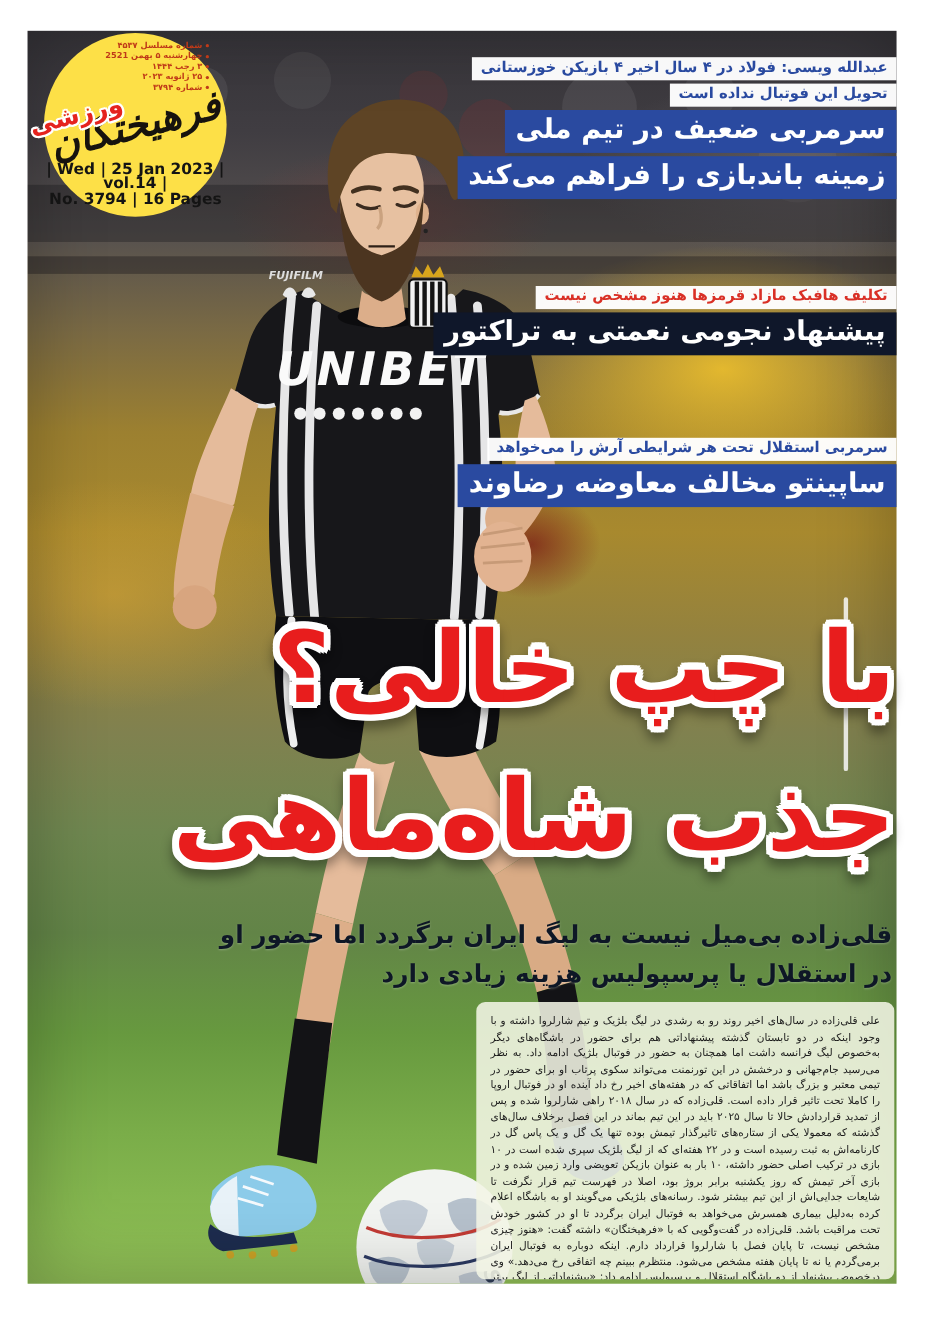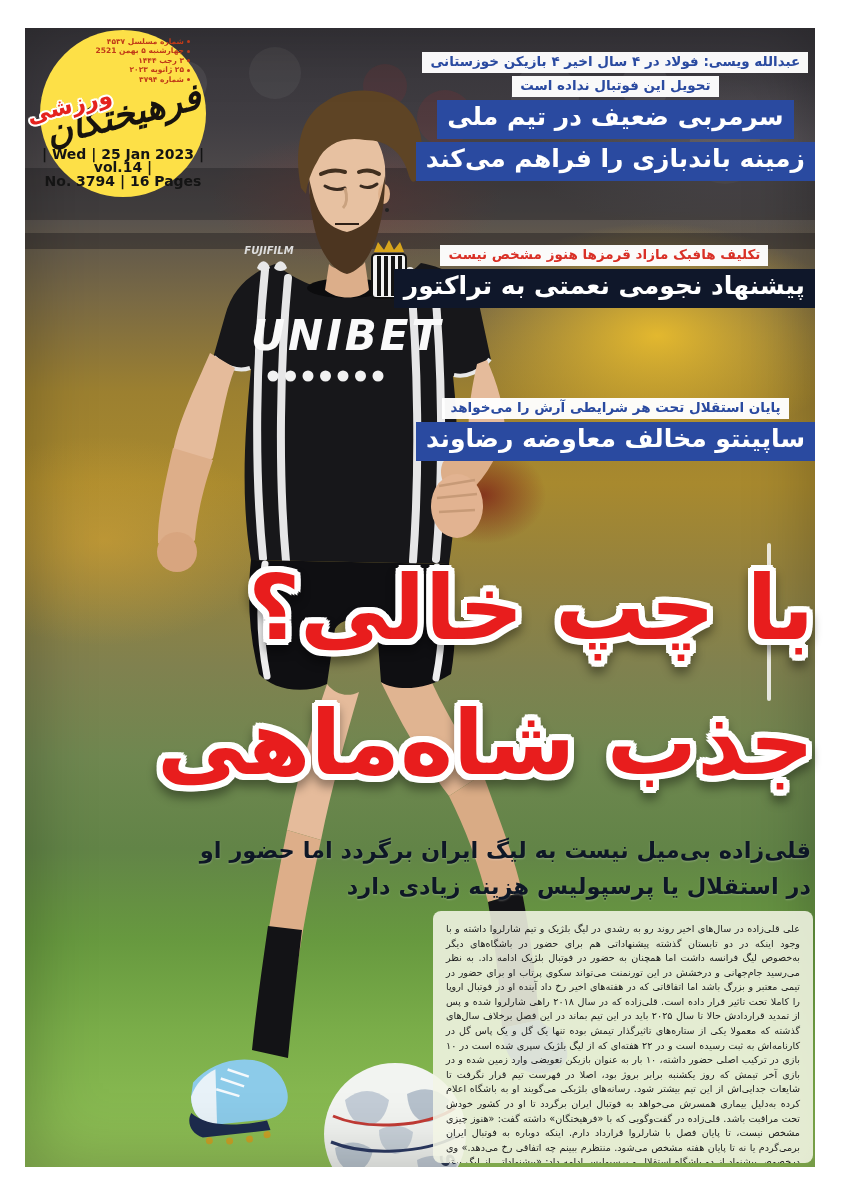--- a/index.html
+++ b/index.html
@@ -43,22 +43,22 @@
   }
   .logo-badge {
     position:absolute; left:-14px; top:62px; font-size:23px; font-weight:bold; color:#e5231e;
     transform:rotate(-14deg); z-index:9; white-space:nowrap;
     text-shadow:2px 0 0 #fff,-2px 0 0 #fff,0 2px 0 #fff,0 -2px 0 #fff,1.5px 1.5px 0 #fff,-1.5px 1.5px 0 #fff,1.5px -1.5px 0 #fff,-1.5px -1.5px 0 #fff;
   }
   .logo-en { position:absolute; bottom:9px; left:0; width:100%; text-align:center; color:#141414; }
   .logo-en div { font-size:14px; font-weight:bold; line-height:13.5px; letter-spacing:0; }
 
   
-  .story { position:absolute; right:26px; display:flex; flex-direction:column; align-items:center; gap:3px; z-index:6; direction:rtl; }
-  .story-1 { top:52px; } .story-2 { top:245px; } .story-3 { top:398px; }
+  .story { position:absolute; right:26px; display:flex; flex-direction:column; align-items:flex-start; gap:3px; z-index:6; direction:rtl; }
+  .story-1 { top:52px; } .story-2 { top:260px; } .story-3 { top:398px; }
   .kicker-line {
     background:rgba(255,255,255,.97); padding:1px 8px 3px; font-size:13.5px; font-weight:bold;
     white-space:nowrap; line-height:17px;
   }
   .headline-line {
     color:#fff; padding:2px 10px 8px; font-size:25px; font-weight:bold; white-space:nowrap; line-height:29px;
   }
   .accent-blue-text { color:#2a4aa0; }
   .accent-red-text  { color:#d93026; }
   .accent-blue-bg   { background:#2a4aa0; }
@@ -247,21 +247,21 @@
     <div class="headline-line accent-blue-bg">سرمربی ضعیف در تیم ملی</div>
     <div class="headline-line accent-blue-bg">زمینه باندبازی را فراهم می‌کند</div>
   </div>
 
   <div class="story story-2">
     <div class="kicker-line accent-red-text">تکلیف هافبک مازاد قرمزها هنوز مشخص نیست</div>
     <div class="headline-line accent-red-bg">پیشنهاد نجومی نعمتی به تراکتور</div>
   </div>
 
   <div class="story story-3">
-    <div class="kicker-line accent-blue-text">پایان استقلال تحت هر شرایطی آرش را می‌خواهد</div>
+    <div class="kicker-line accent-blue-text">سرمربی استقلال تحت هر شرایطی آرش را می‌خواهد</div>
     <div class="headline-line accent-blue-bg">ساپینتو مخالف معاوضه رضاوند</div>
   </div>
 
   <div class="main-headline">
     <div class="line">با چپ خالی؟</div>
     <div class="line">جذب شاه‌ماهی</div>
   </div>
 
   <div class="subhead">
     <div class="line">قلی‌زاده بی‌میل نیست به لیگ ایران برگردد اما حضور او</div>

